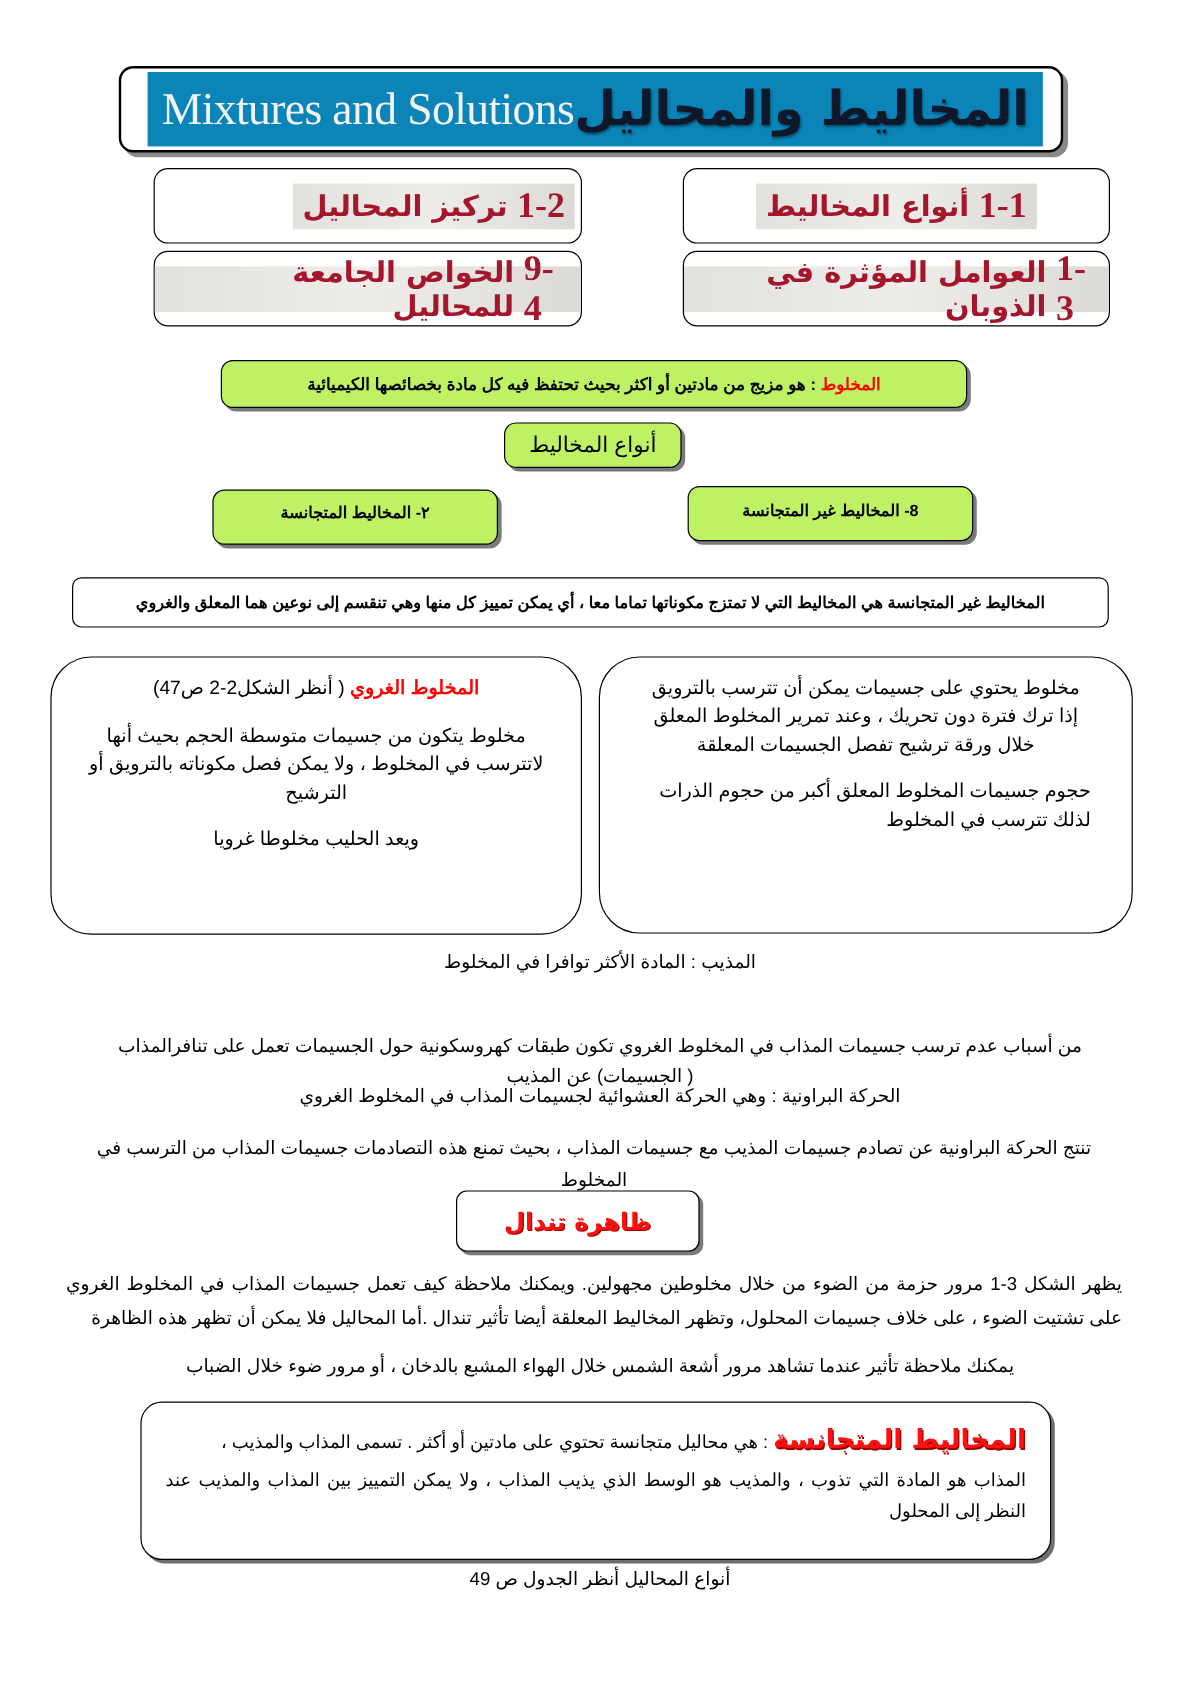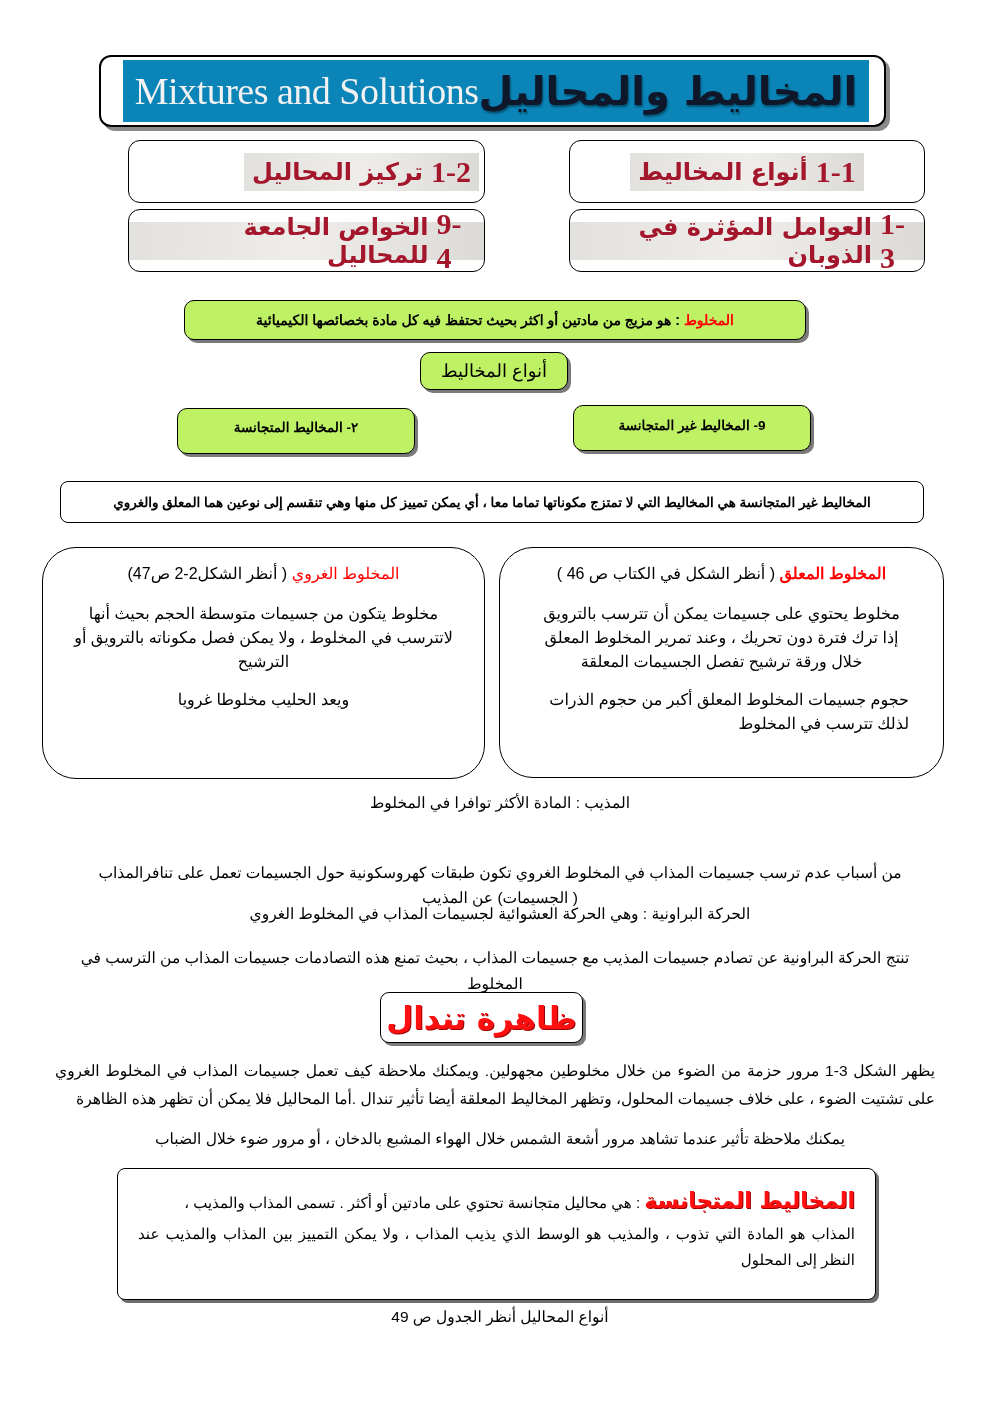--- a/index.html
+++ b/index.html
@@ -102,54 +102,53 @@
   <span>
     <span class="red">المخلوط</span><span> : هو مزيج من مادتين أو اكثر بحيث تحتفظ فيه كل مادة بخصائصها الكيميائية</span>
   </span>
 </div>
 
 <div class="abs shadow-box ar" style="left:420px; top:352px; width:148px; height:38px; display:flex; align-items:center; justify-content:center; font-size:18px;">
   <span>أنواع المخاليط</span>
 </div>
 
 <div class="abs shadow-box bold-ar" style="left:573px; top:405px; width:238px; height:46px; display:flex; align-items:flex-start; justify-content:center; padding-top:11px; font-size:13.5px;">
-  <span>9- المخاليط غير المتجانسة</span>
+  <span>8- المخاليط غير المتجانسة</span>
 </div>
 <div class="abs shadow-box bold-ar" style="left:177px; top:408px; width:238px; height:46px; display:flex; align-items:flex-start; justify-content:center; padding-top:10px; font-size:13.5px;">
   <span>٢- المخاليط المتجانسة</span>
 </div>
 
 <div class="abs bold-ar" style="left:60px; top:481px; width:864px; height:42px; border:1.5px solid #000; border-radius:8px; display:flex; align-items:center; justify-content:center; font-size:13.5px;">
   <span>المخاليط غير المتجانسة هي المخاليط التي لا تمتزج مكوناتها تماما معا ، أي يمكن تمييز كل منها وهي تنقسم إلى نوعين هما المعلق والغروي</span>
 </div>
 
 <div class="abs big-round" style="left:499px; top:547px; width:445px; height:231px;">
-  <p style="margin-bottom:16px;"><span class="red" style="font-weight:bold;">المخلوط المعلق</span><span> ( أنظر الشكل في الكتاب ص 46      )</span></p>
   <p style="padding:0 20px;">مخلوط يحتوي على جسيمات يمكن أن تترسب بالترويق إذا ترك فترة دون تحريك ، وعند تمرير المخلوط المعلق خلال ورقة ترشيح تفصل الجسيمات المعلقة</p>
   <p style="padding:0 20px;text-align:right;">حجوم جسيمات المخلوط المعلق أكبر من حجوم الذرات لذلك تترسب في المخلوط</p>
 </div>
 
 <div class="abs big-round" style="left:42px; top:547px; width:443px; height:232px;">
-  <p style="margin-bottom:16px;"><span class="red" style="font-weight:normal;">المخلوط الغروي</span><span> ( أنظر الشكل2-2 ص47)</span></p>
+  <p style="margin-bottom:16px;"><span class="red" style="font-weight:bold;">المخلوط الغروي</span><span> ( أنظر الشكل2-2 ص47)</span></p>
   <p style="padding:0 16px;">مخلوط  يتكون من جسيمات متوسطة الحجم بحيث أنها لاتترسب في المخلوط ، ولا يمكن فصل مكوناته بالترويق أو الترشيح</p>
   <p>ويعد الحليب مخلوطا غرويا</p>
 </div>
 
 <div class="abs para" style="left:80px; top:790px; width:840px;">المذيب : المادة الأكثر توافرا في المخلوط</div>
 <div class="abs para" style="left:95px; top:832px; width:810px; line-height:25px;margin-top:28px;">من أسباب عدم ترسب جسيمات المذاب في المخلوط الغروي تكون طبقات كهروسكونية حول الجسيمات تعمل على تنافرالمذاب ( الجسيمات) عن المذيب</div>
 <div class="abs para" style="left:80px; top:901px; width:840px;">الحركة البراونية : وهي الحركة العشوائية لجسيمات المذاب في المخلوط الغروي</div>
 <div class="abs para" style="left:70px; top:945px; width:850px; line-height:26px;">تنتج الحركة البراونية عن تصادم جسيمات المذيب مع جسيمات المذاب ، بحيث تمنع هذه التصادمات جسيمات المذاب من الترسب في المخلوط</div>
 
 <div id="tyndall-box" class="abs">
-  <span class="outline-red" style="font-size:31px;">ظاهرة تندال</span>
+  <span class="outline-red" style="font-size:20px;">ظاهرة تندال</span>
 </div>
 
 <div class="abs para" style="left:55px; top:1057px; width:880px; text-align:justify; line-height:28px;">يظهر الشكل 3-1 مرور حزمة من الضوء من خلال مخلوطين مجهولين. ويمكنك ملاحظة كيف تعمل جسيمات المذاب في المخلوط الغروي على تشتيت الضوء ، على خلاف جسيمات المحلول، وتظهر المخاليط المعلقة أيضا تأثير تندال .أما المحاليل فلا يمكن أن تظهر هذه الظاهرة</div>
 <div class="abs para" style="left:80px; top:1126px; width:840px;">يمكنك ملاحظة تأثير عندما تشاهد مرور أشعة الشمس خلال الهواء المشبع بالدخان ، أو مرور ضوء خلال الضباب</div>
 
-<div class="abs" style="left:117px; top:1168px; width:759px; height:132px; border:1.5px solid #000; border-radius:8px; box-shadow:3px 3px 0 #6e6e6e; background:#fff; direction:rtl; padding:18px 20px 0 20px; font-family:'Liberation Sans', sans-serif; font-size:15px; line-height:28px;">
+<div class="abs" style="left:117px; top:1168px; width:759px; height:132px; border:1.5px solid #000; border-radius:18px; box-shadow:3px 3px 0 #6e6e6e; background:#fff; direction:rtl; padding:18px 20px 0 20px; font-family:'Liberation Sans', sans-serif; font-size:15px; line-height:28px;">
   <div>
     <span class="outline-red" style="font-size:22px;">المخاليط المتجانسة</span><span> : هي محاليل متجانسة تحتوي على مادتين أو أكثر . تسمى المذاب والمذيب ،</span>
   </div>
   <div style="margin-top:4px; text-align:justify; line-height:26px;">المذاب هو المادة التي تذوب ، والمذيب هو الوسط الذي يذيب المذاب ، ولا يمكن التمييز بين المذاب والمذيب عند النظر إلى المحلول</div>
 </div>
 
 <div class="abs para" style="left:80px; top:1304px; width:840px;">أنواع المحاليل أنظر الجدول ص 49</div>
 
 </body></html>

